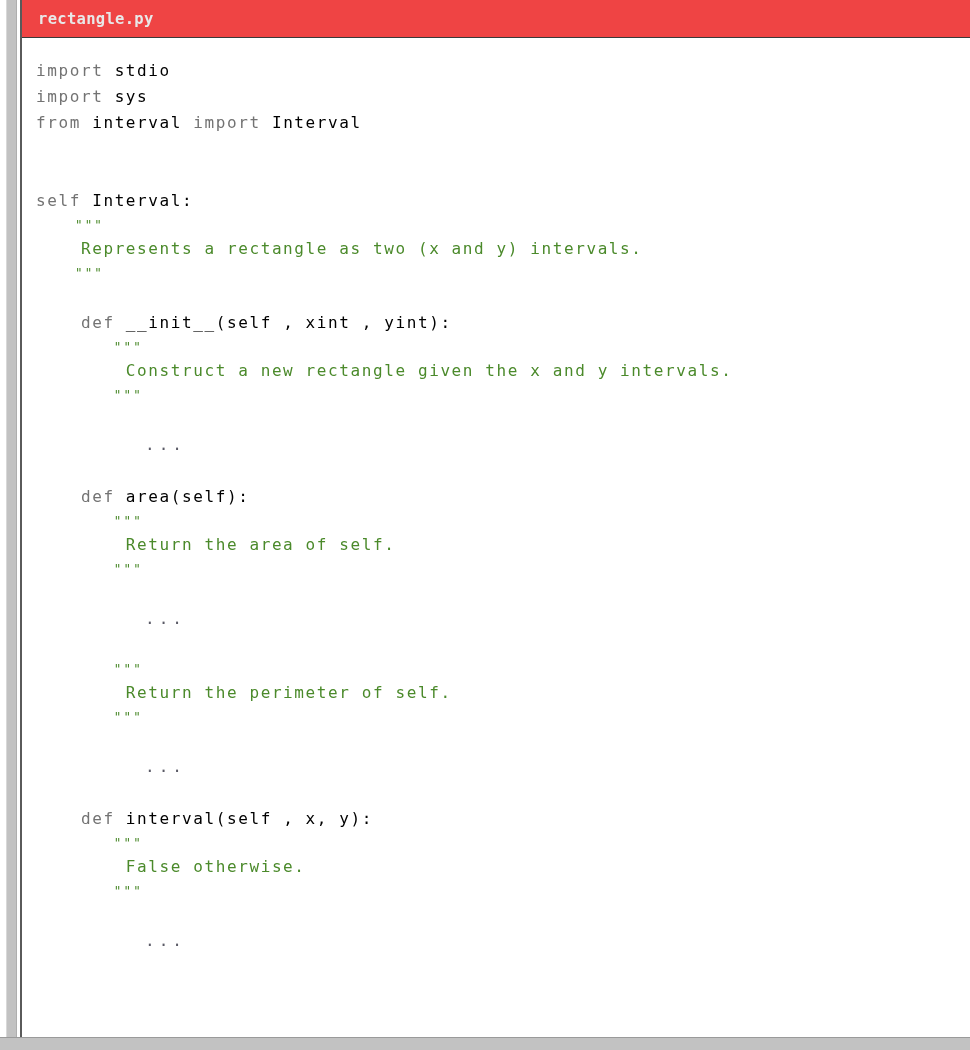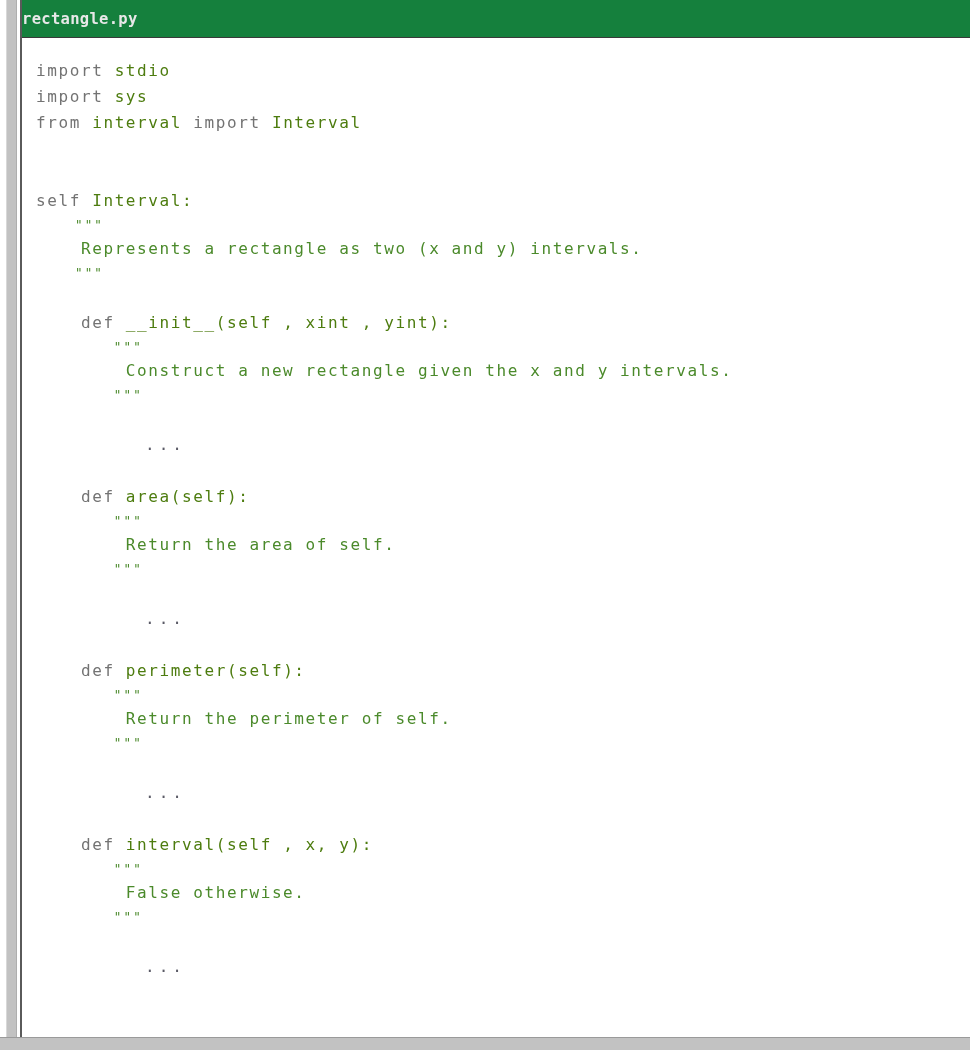--- a/index.html
+++ b/index.html
@@ -74,23 +74,24 @@
     bottom: 13px;
     background: #ffffff;
     border-left: 2px solid #5a5a5a;
     box-sizing: border-box;
     overflow: hidden;
   }
 
   
   .file-titlebar {
     height: 38px;
-    background: #15803d;
+    background: #ef4444;
     display: flex;
     align-items: center;
+    padding-left: 16px;
     box-sizing: border-box;
     border-bottom: 1px solid #3a3a3a;
   }
   .file-name {
     color: #e8e8e8;
     font-family: "DejaVu Sans Mono", monospace;
     font-size: 15.5px;
     font-weight: bold;
     letter-spacing: 0.3px;
   }
@@ -126,21 +127,21 @@
 
   
   .code-line.ellipsis-row {
     font-size: 16px;
     letter-spacing: 4px;
     color: #5a5a66;
   }
 
   
   .kw   { color: #737373; font-weight: normal; }
-  .id   { color: #4d7c0f; }
+  .id   { color: #000000; }
   .str  { color: #4b8a2b; }
   .dots { color: #5a5a66; }
 </style>
 </head>
 <body>
 
 <div class="viewer">
 
   <div class="scrollbar-vertical">
     <div class="scrollbar-vertical-thumb"></div>
@@ -170,21 +171,20 @@
         <div class="code-line blank"> </div>
         <div class="code-line ellipsis-row"><span class="dots">        ...</span></div>
         <div class="code-line blank"> </div>
         <div class="code-line">    <span class="kw">def</span><span class="id"> area(self):</span></div>
         <div class="code-line quote-row"><span class="str">        """</span></div>
         <div class="code-line"><span class="str">        Return the area of self.</span></div>
         <div class="code-line quote-row"><span class="str">        """</span></div>
         <div class="code-line blank"> </div>
         <div class="code-line ellipsis-row"><span class="dots">        ...</span></div>
         <div class="code-line blank"> </div>
-        <div class="code-line">    <span class="kw">def</span><span class="id"> perimeter(self):</span></div>
         <div class="code-line quote-row"><span class="str">        """</span></div>
         <div class="code-line"><span class="str">        Return the perimeter of self.</span></div>
         <div class="code-line quote-row"><span class="str">        """</span></div>
         <div class="code-line blank"> </div>
         <div class="code-line ellipsis-row"><span class="dots">        ...</span></div>
         <div class="code-line blank"> </div>
         <div class="code-line">    <span class="kw">def</span><span class="id"> interval(self , x, y):</span></div>
         <div class="code-line quote-row"><span class="str">        """</span></div>
         <div class="code-line"><span class="str">        False otherwise.</span></div>
         <div class="code-line quote-row"><span class="str">        """</span></div>

